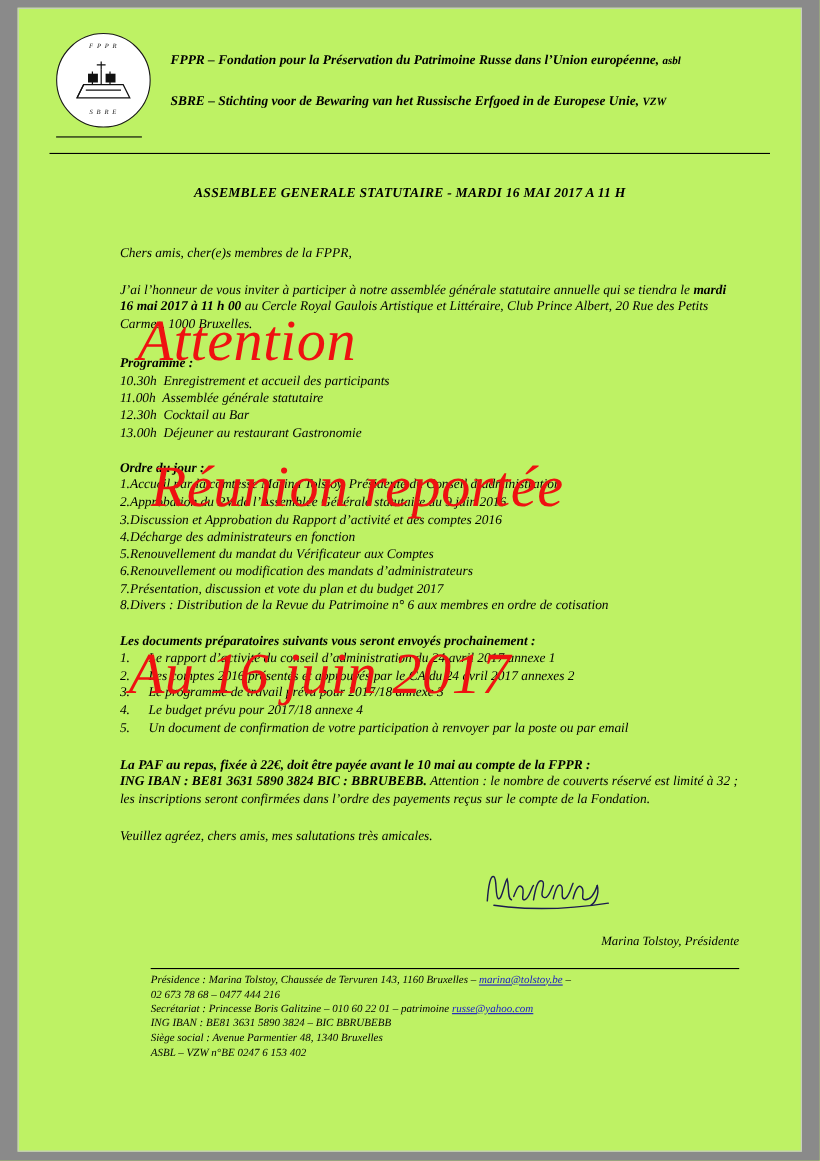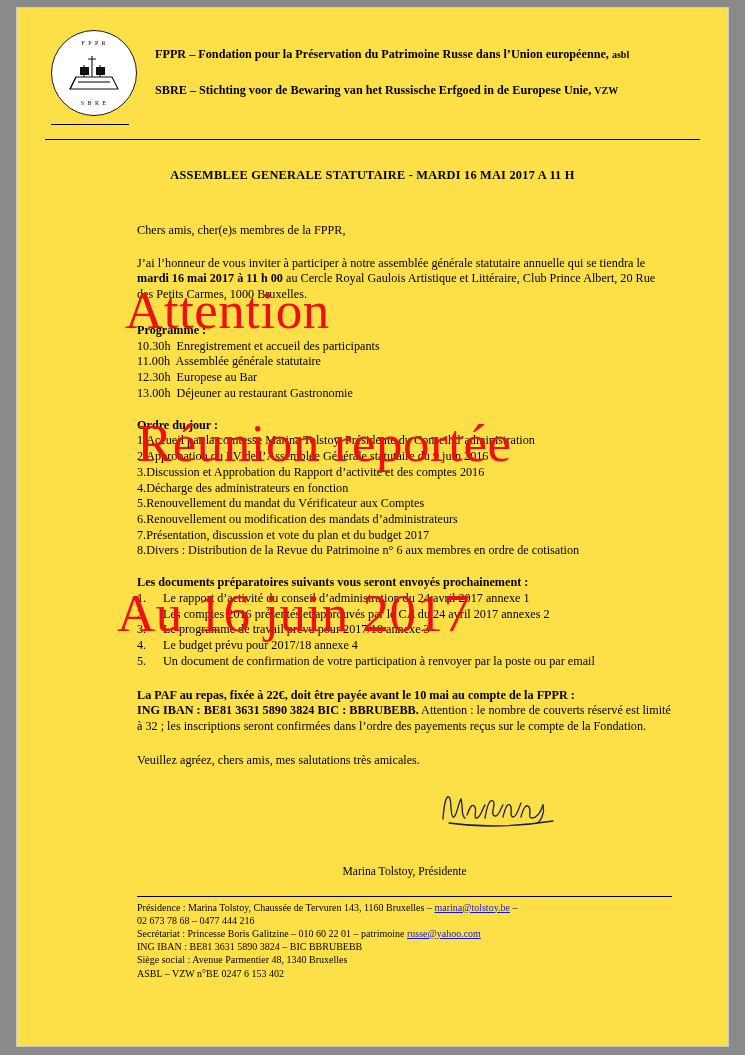--- a/index.html
+++ b/index.html
@@ -11,24 +11,25 @@
     width: 745px;
     height: 1055px;
     overflow: hidden;
     font-family: "Liberation Serif", serif;
   }
   .page {
     position: relative;
     width: 713px;
     height: 1040px;
     margin: 7px auto 0 auto;
-    background: #fde047;
+    background: #bef264;
     border: 1px solid #c9c9c9;
     box-sizing: border-box;
     overflow: hidden;
+    font-style: italic;
   }
   .content {
     position: relative;
     padding: 22px 28px 0 28px;
     height: 100%;
     box-sizing: border-box;
   }
 
   
   .header {
@@ -105,21 +106,21 @@
   .doc-title {
     text-align: center;
     font-weight: bold;
     font-size: 12.4px;
     margin-top: 28px;
     letter-spacing: .2px;
   }
 
   
   .body-block {
-    margin-left: 92px;
+    margin-left: 64px;
     margin-right: 28px;
     font-size: 12.2px;
     line-height: 1.29;
     color: #000;
   }
   .salutation { margin-top: 40px; }
   .para { margin-top: 17px; }
   .bold { font-weight: bold; }
 
   .section-head {
@@ -158,23 +159,23 @@
     margin-left: 92px;
     height: 64px;
     position: relative;
   }
   .sig-svg {
     position: absolute;
     left: 300px;
     top: 0;
   }
   .sig-name {
-    text-align: center;
+    text-align: right;
     font-size: 11.6px;
-    margin-top: 16px;
+    margin-top: 0;
     margin-left: 92px;
     margin-right: 28px;
   }
 
   
   .footer {
     margin: 18px 28px 0 92px;
     border-top: 1px solid #000;
     padding-top: 4px;
     font-size: 10px;
@@ -246,21 +247,21 @@
       <div class="salutation">Chers amis, cher(e)s membres de la FPPR,</div>
 
       <div class="para">
         <span>J’ai l’honneur de vous inviter à participer à notre assemblée générale statutaire annuelle qui se tiendra le </span><span class="bold">mardi 16 mai 2017 à 11 h 00</span><span> au Cercle Royal Gaulois Artistique et Littéraire, Club Prince Albert, 20 Rue des Petits Carmes, 1000 Bruxelles.</span>
       </div>
 
       <div class="section-head">Programme :</div>
       <div class="list-plain">
         <div>10.30h  Enregistrement et accueil des participants</div>
         <div>11.00h  Assemblée générale statutaire</div>
-        <div>12.30h  Europese au Bar</div>
+        <div>12.30h  Cocktail au Bar</div>
         <div>13.00h  Déjeuner au restaurant Gastronomie</div>
       </div>
 
       <div class="agenda-head">Ordre du jour :</div>
       <div class="numbered">
         <div>1.Accueil par la comtesse Marina Tolstoy, Présidente du Conseil d’administration</div>
         <div>2.Approbation du PV de l’Assemblée Générale statutaire du 9 juin 2016</div>
         <div>3.Discussion et Approbation du Rapport d’activité et des comptes 2016</div>
         <div>4.Décharge des administrateurs en fonction</div>
         <div>5.Renouvellement du mandat du Vérificateur aux Comptes</div>

